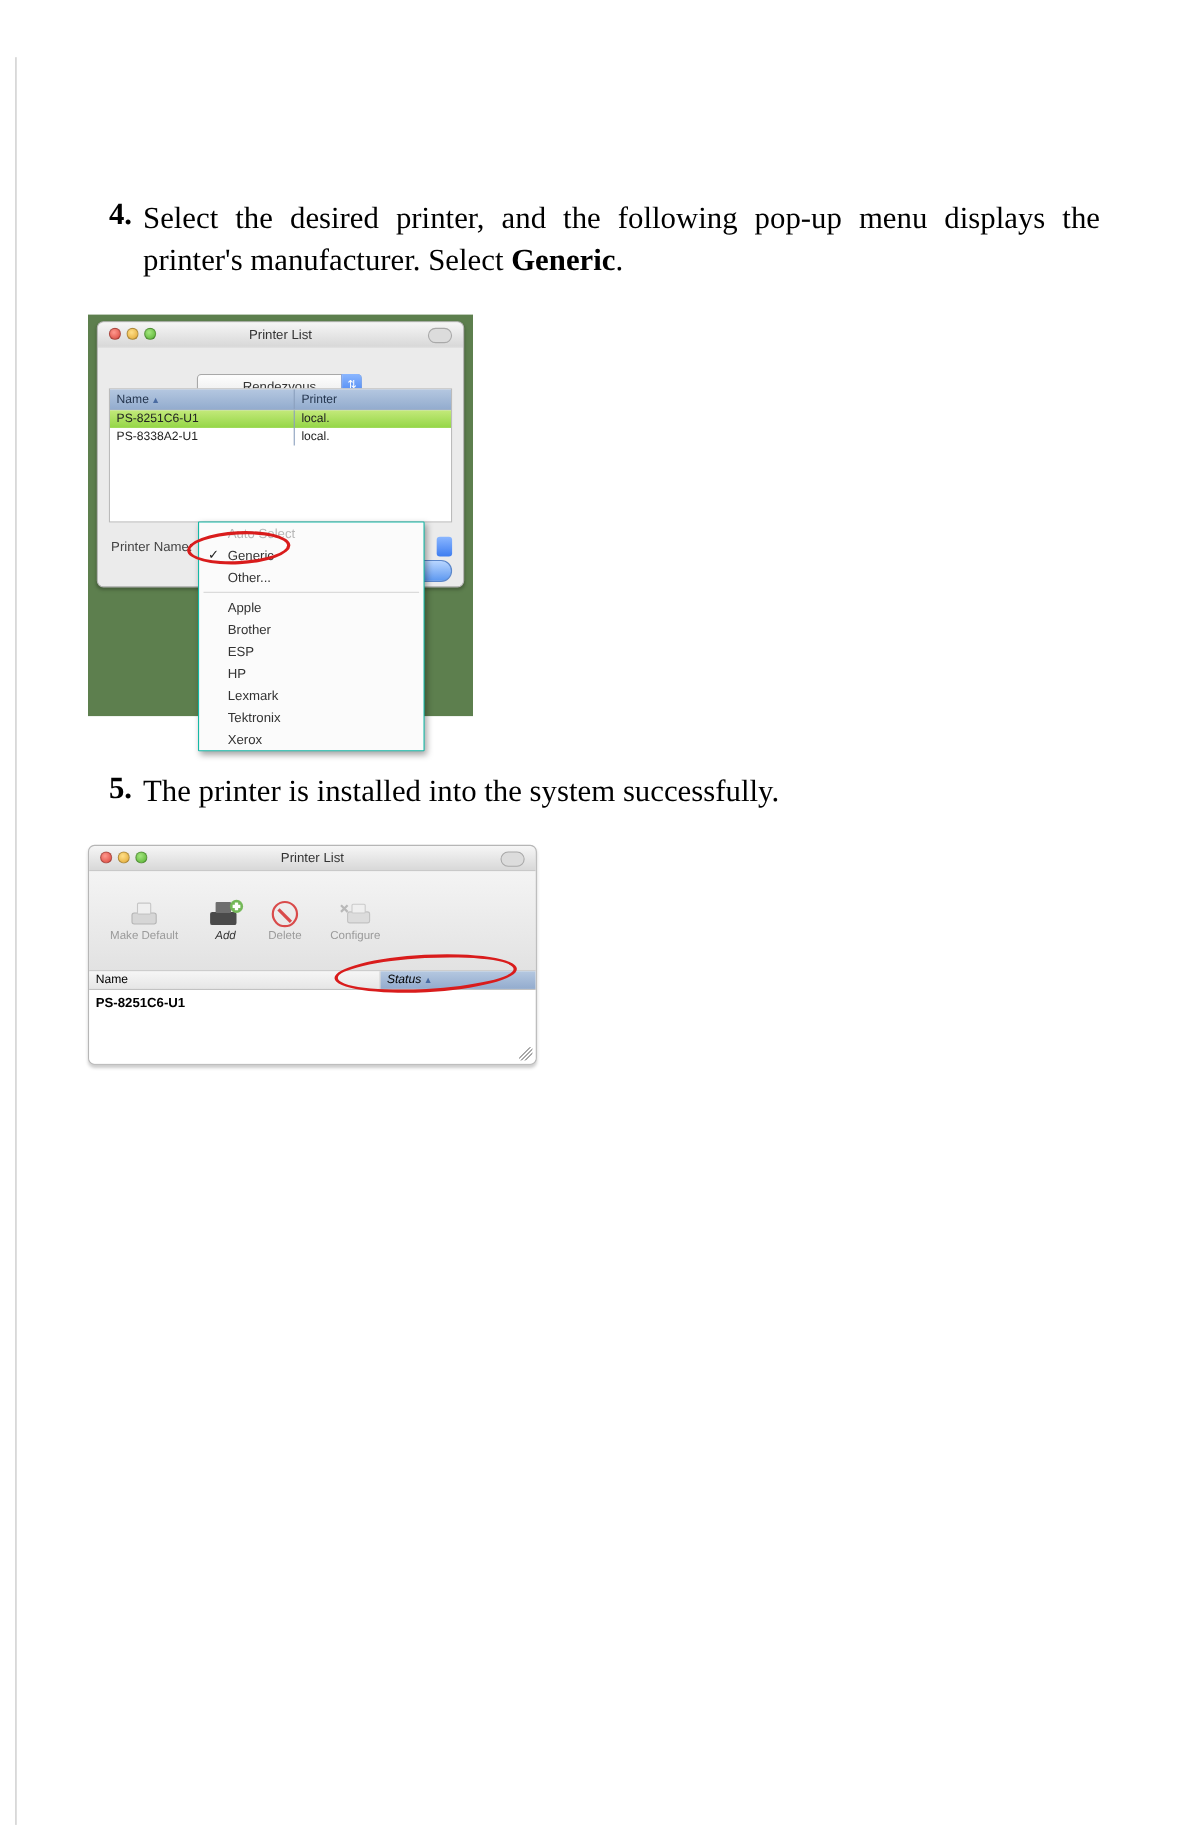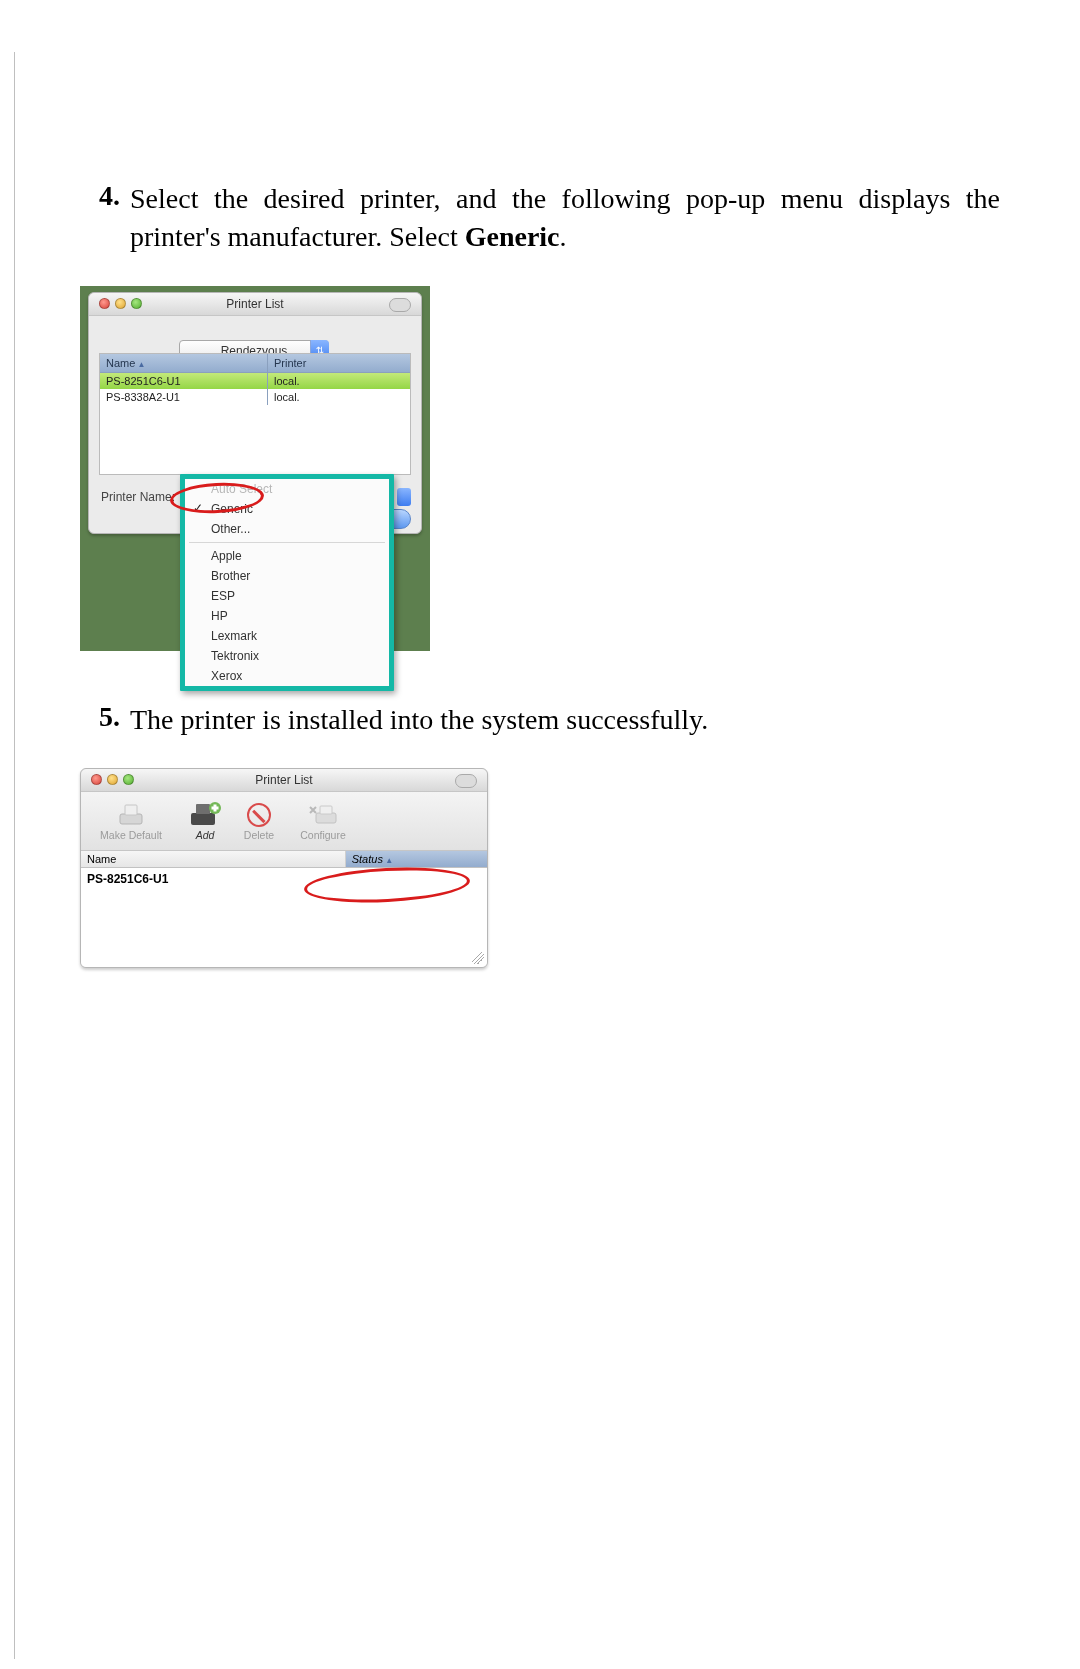--- a/index.html
+++ b/index.html
@@ -195,21 +195,21 @@
     color: #bdbdbd;
     text-align: center;
     line-height: 16px;
   }
   .dropdown {
     position: absolute;
     left: 100px;
     top: 188px;
     width: 204px;
     background: #fbfbfb;
-    border: 5px solid #14b8a6;
+    border: 1px solid #14b8a6;
     border-radius: 1px;
     box-shadow: 2px 3px 6px rgba(0,0,0,.35);
     font-size: 12px;
     color: #333;
   }
   .dropdown .dd-item {
     padding: 3px 10px 3px 26px;
     position: relative;
     white-space: nowrap;
   }
@@ -251,21 +251,21 @@
     border-radius: 6px;
     box-shadow: 0 2px 3px rgba(0,0,0,.2);
     overflow: hidden;
   }
   .toolbar2 {
     height: 58px;
     background: linear-gradient(#f4f4f4, #e2e2e2);
     display: flex;
     gap: 14px;
     align-items: center;
-    padding: 0 10px;
+    padding: 16px 10px;
     border-bottom: 1px solid #c6c6c6;
   }
   .tb-item {
     display: flex;
     flex-direction: column;
     align-items: center;
     font-size: 10.5px;
     color: #9b9b9b;
     min-width: 60px;
   }

